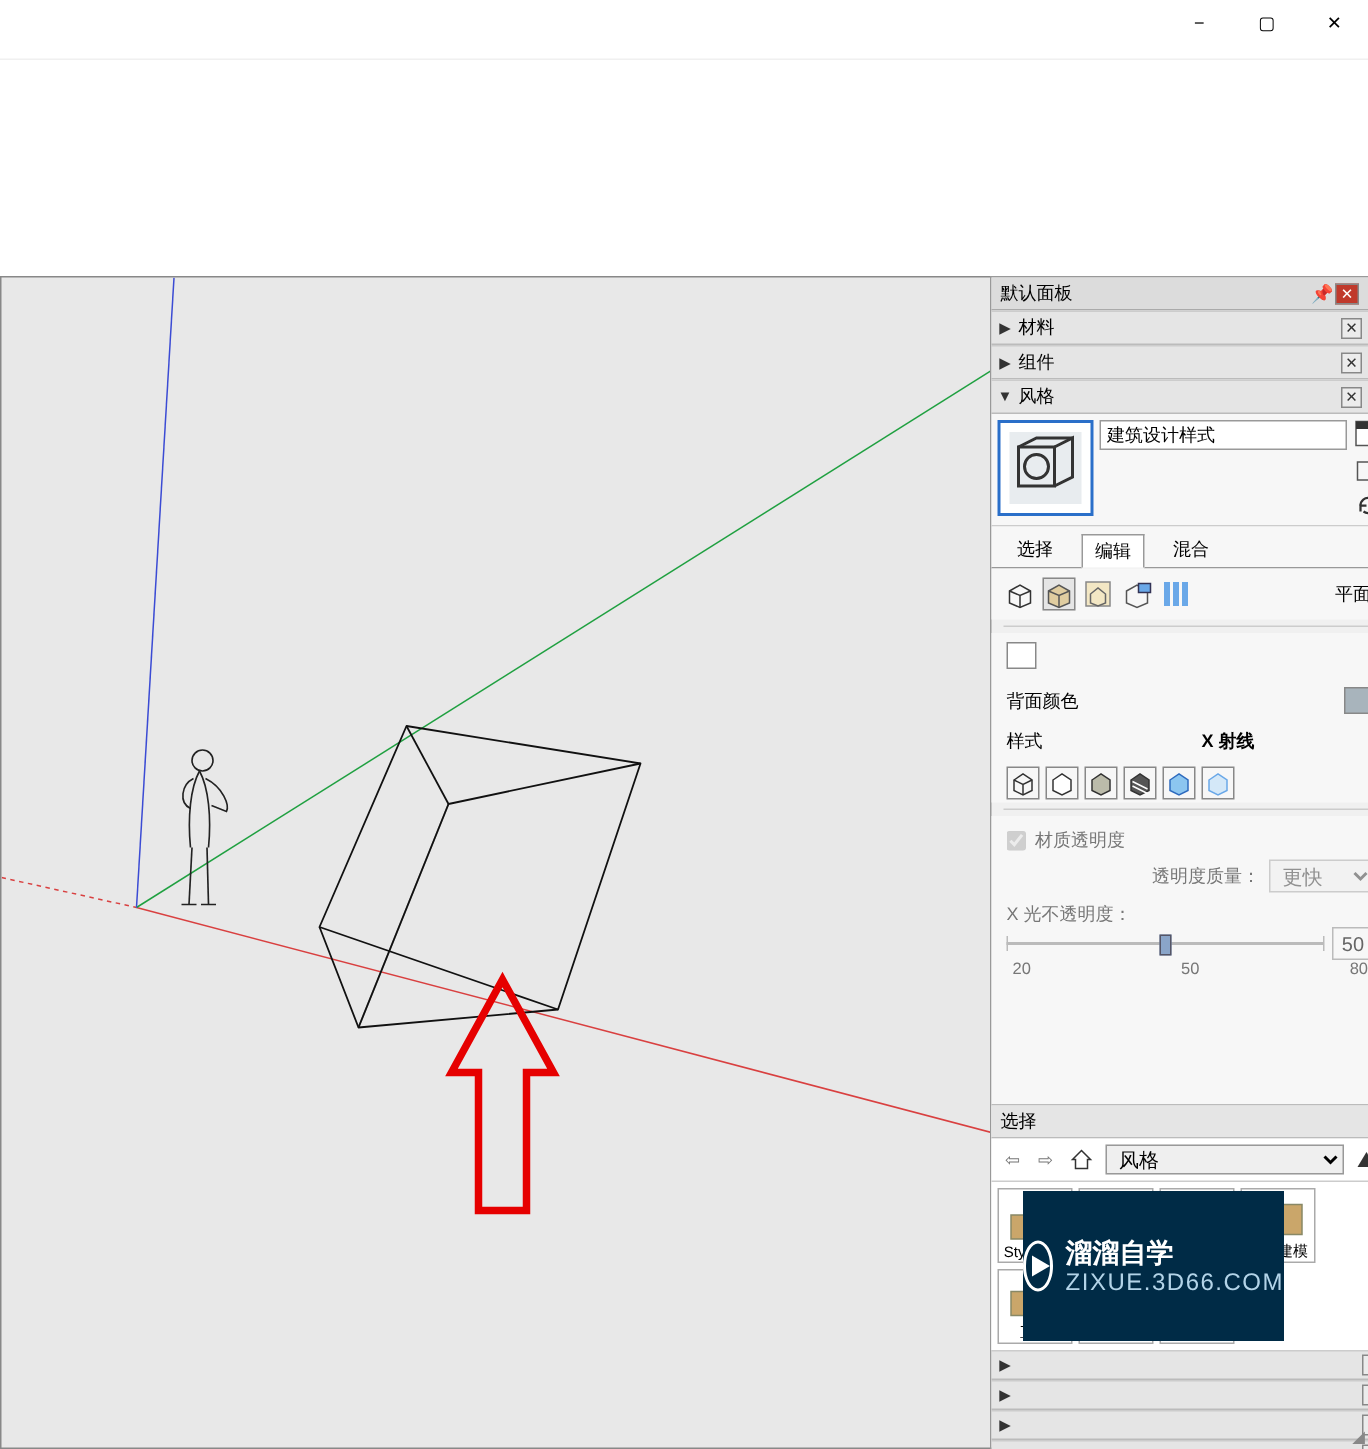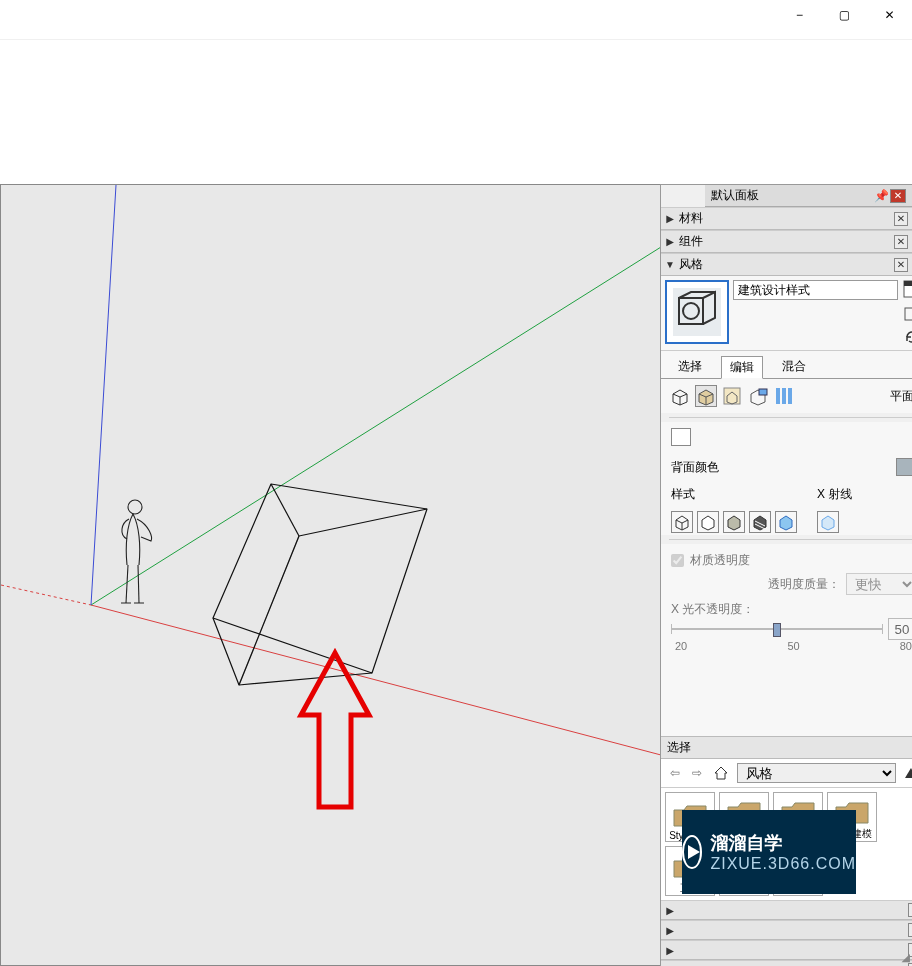--- a/index.html
+++ b/index.html
@@ -10,21 +10,21 @@
   .win-btn { width:45px; height:30px; display:flex; align-items:center; justify-content:center; color:#000; }
 
   .blank-strip { height: 144px; background:#fff; }
 
   .workarea { position:relative; height: 782px; display:flex; }
   .viewport { flex:1; position:relative; background:#e8e8e8; border:1px solid #888; border-right:none; overflow:hidden; }
   .viewport svg { position:absolute; top:0; left:0; }
 
   
   .sidepanel { width: 252px; border:1px solid #999; border-right:none; display:flex; flex-direction:column; background:#f0f0f0; }
-  .panel-title { background:#dcdcdc; border-bottom:1px solid #aaa; padding:2px 6px; display:flex; align-items:center;margin-left:44px; }
+  .panel-title { background:#dcdcdc; border-bottom:1px solid #aaa; padding:2px 6px; display:flex; align-items:center; }
   .panel-title .spacer { flex:1; }
   .pin { width:14px; text-align:center; color:#555; margin-right:2px;}
   .panel-title .close-red { width:16px; height:14px; background:#c0392b; color:#fff; display:flex; align-items:center; justify-content:center; font-size:10px; border:1px solid #888;}
 
   .section-head { background:#e5e5e5; border-top:1px solid #ccc; border-bottom:1px solid #bbb; padding:2px 4px; display:flex; align-items:center; gap:4px; }
   .section-head .tri { font-size:10px; color:#333; width:10px; text-align:center; }
   .section-head .xbtn { width:14px; height:14px; border:1px solid #888; background:#ececec; color:#333; display:flex; align-items:center; justify-content:center; font-size:10px; margin-left:auto; }
 
   .styles-row { display:flex; padding:4px; gap:4px; background:#f7f7f7; border-bottom:1px solid #ccc; }
   .style-thumb { width:64px; height:64px; border:2px solid #2a6fc9; background:#fff; display:flex; align-items:center; justify-content:center; }
@@ -73,21 +73,21 @@
   .chooser-nav .arr { width:16px; text-align:center; color:#777; }
   .chooser-nav .home { width:20px; height:20px; display:flex; align-items:center; justify-content:center;}
   .chooser-nav select { flex:1; border:1px solid #999; height:20px; padding:0 4px; }
   .chooser-nav .det { width:18px; height:18px; display:flex; align-items:center; justify-content:center;}
 
   .folders { display:flex; flex-wrap:wrap; gap:4px; padding:4px; background:#fff; }
   .folder { width:50px; height:50px; border:1px solid #aaa; display:flex; flex-direction:column; align-items:center; justify-content:flex-end; overflow:hidden; background:#fff;}
   .folder .ficon { width:40px; height:28px; display:flex; align-items:center; justify-content:center; }
   .folder .flabel { width:100%; font-size:10px; text-align:center; white-space:nowrap; overflow:hidden; }
 
-  .watermark { position:absolute; right:56px; bottom:72px; width:174px; height:84px; background:#002b46; color:#fff; display:flex; align-items:center; justify-content:center; gap:8px; font-size:18px; font-weight:bold; z-index:20; }
+  .watermark { position:absolute; right:56px; bottom:72px; width:174px; height:100px; background:#002b46; color:#fff; display:flex; align-items:center; justify-content:center; gap:8px; font-size:18px; font-weight:bold; z-index:20; }
   .watermark .sub { font-size:16px; display:block; color:#b3d4e8; font-weight:normal; letter-spacing:1px;}
   .watermark .play { width:34px; height:34px; border:2px solid #fff; border-radius:50%; display:flex; align-items:center; justify-content:center; }
   .watermark .play span { width:0; height:0; border-left:12px solid #fff; border-top:7px solid transparent; border-bottom:7px solid transparent; margin-left:3px;}
 
   .resize-grip { position:absolute; right:2px; bottom:2px; font-size:11px; color:#888;}
 </style>
 </head>
 <body>
 
 <div class="titlebar">
@@ -307,21 +307,21 @@
                 </div>
               <div class="shape">
                   <svg width="18" height="18">
                     <g stroke="#2e6bbf" fill="#8cc6f0">
                       <path d="M3 7 L9 3 L15 7 L15 14 L9 17 L3 14 Z"></path>
                     </g>
                   </svg>
                 </div>
             </div>
           </div>
-          <div class="col" style="margin-left:16px;">
+          <div class="col" style="font-weight:bold;">
             <div class="colh">X 射线</div>
             <div style="display:flex; gap:4px;">
               <div class="shape">
                   <svg width="18" height="18">
                     <g stroke="#6aa8e8" fill="#d4e8f8">
                       <path d="M3 7 L9 3 L15 7 L15 14 L9 17 L3 14 Z"></path>
                     </g>
                   </svg>
                 </div>
             </div>

